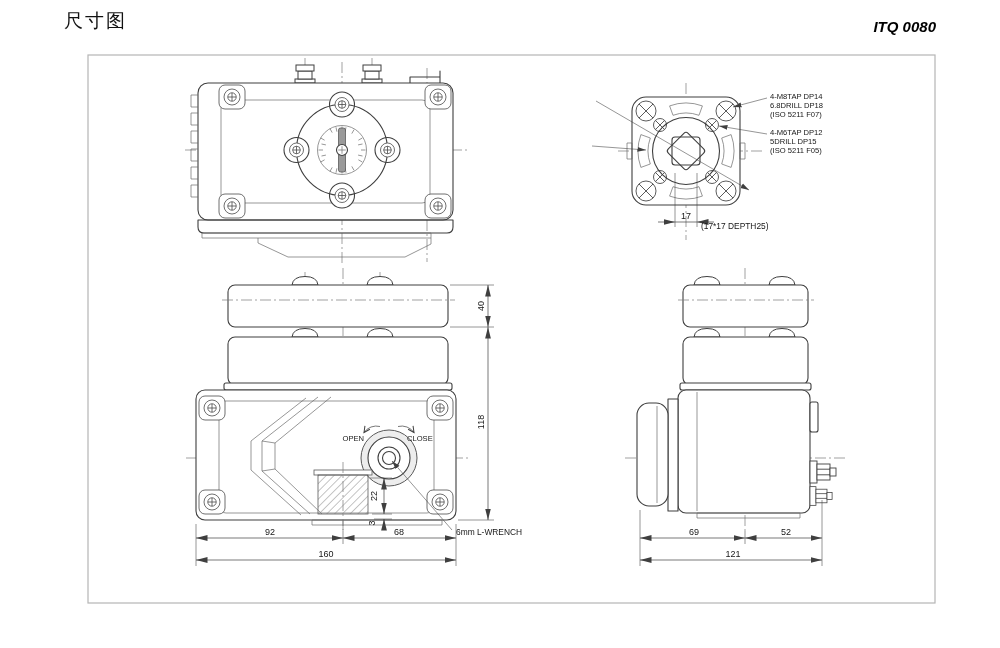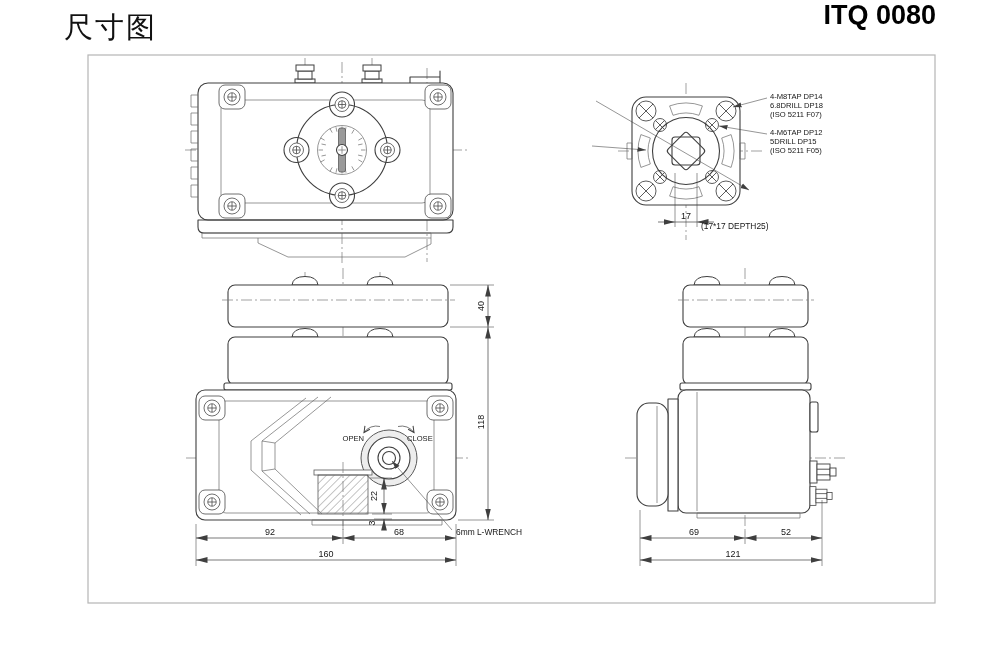--- a/index.html
+++ b/index.html
@@ -1,18 +1,18 @@
 <!DOCTYPE html>
 <html><head>
 <meta charset="utf-8">
 <style>
   html,body{margin:0;padding:0;background:#fff;width:1000px;height:648px;overflow:hidden}
   .page{position:relative;width:1000px;height:648px;background:#fff;font-family:"Liberation Sans",sans-serif}
-  .title-cn{position:absolute;left:64px;top:8px;font-family:Liberation Sans, sans-serif;font-size:29px;color:#111;letter-spacing:2px}
-  .model{position:absolute;right:64px;top:0;font-size:27px;font-weight:bold;color:#000}
+  .title-cn{position:absolute;left:64px;top:8px;font-family:Liberation Sans, sans-serif;font-size:19px;color:#111;letter-spacing:2px}
+  .model{position:absolute;right:64px;top:18px;font-size:15px;font-weight:bold;font-style:italic;color:#000}
   svg text{font-family:"Liberation Sans",sans-serif;fill:#161616}
   .t9{font-size:9px}.t85{font-size:8.4px}.t76{font-size:7.6px}
   .ln{stroke:#3f3f3f;fill:none;stroke-width:1.1;stroke-linejoin:round;stroke-linecap:round}
   .lnf{stroke:#3f3f3f;fill:#fff;stroke-width:1.1;stroke-linejoin:round}
   .ln2{stroke:#6a6a6a;fill:none;stroke-width:.7;stroke-linejoin:round}
   .cl{stroke:#787878;fill:none;stroke-width:.7;stroke-dasharray:11 3 2 3}
   .dim{stroke:#3f3f3f;fill:none;stroke-width:.7}
   .ext{stroke:#3f3f3f;fill:none;stroke-width:.55}
 </style>
 </head>

